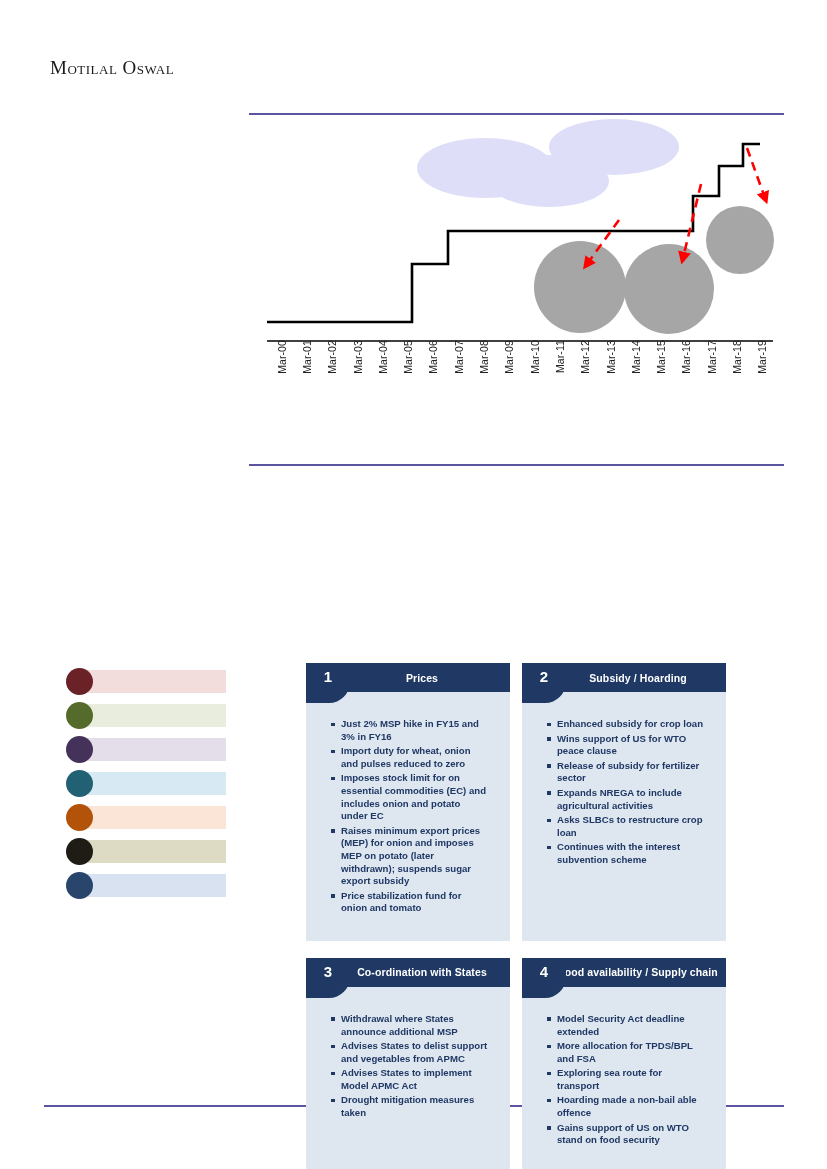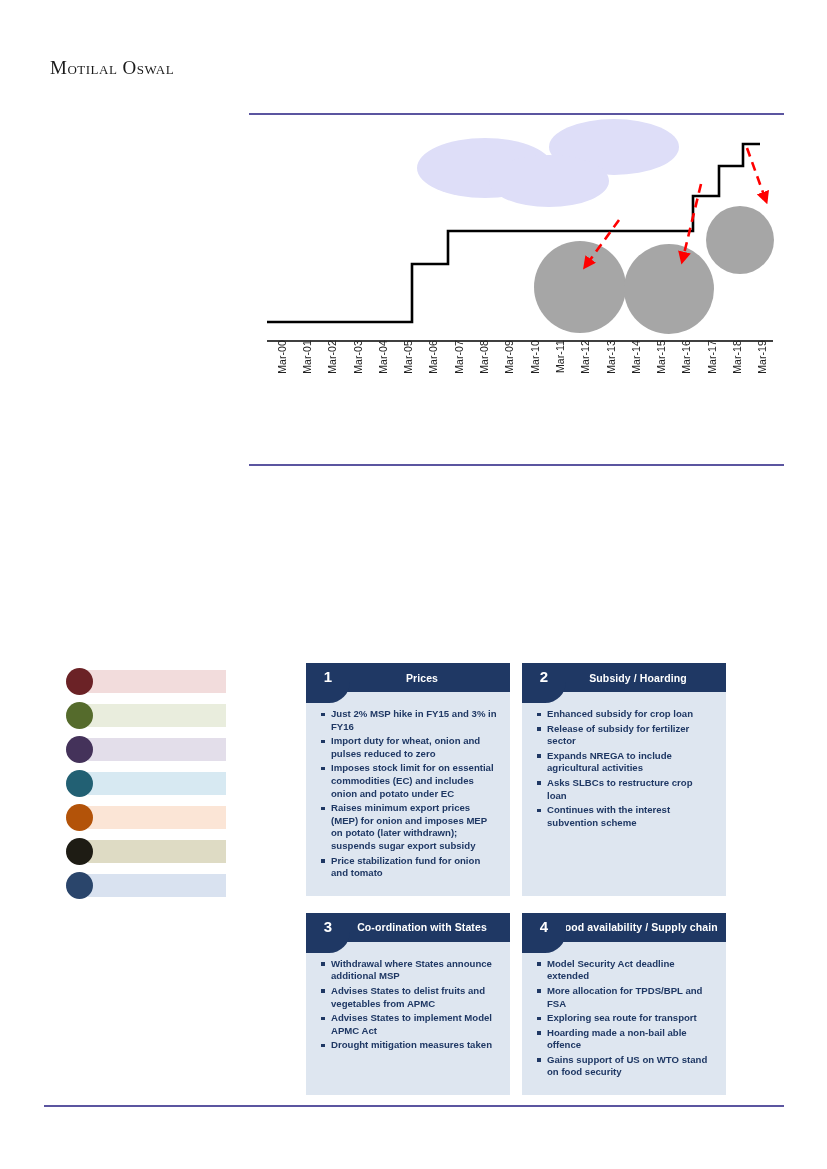--- a/index.html
+++ b/index.html
@@ -147,21 +147,21 @@
     padding-left: 34px;
     padding-right: 6px;
     box-sizing: border-box;
     letter-spacing: 0.1px;
   }
   .box-body {
     padding: 12px 8px 12px 10px;
     min-height: 40px;
   }
   .box-body ul {
-    margin: 4px;
+    margin: 14px;
     padding: 0;
     list-style: none;
   }
   .box-body li {
     position: relative;
     padding-left: 11px;
     margin-bottom: 2px;
     font-size: 9.6px;
     line-height: 12.6px;
     color: #1F3864;
@@ -294,38 +294,39 @@
         </div>
       </div>
       <div class="box box-2">
         <div class="box-header">
           <div class="box-badge">2</div>
           <div class="box-title">Subsidy / Hoarding</div>
         </div>
         <div class="box-body">
           <ul>
             <li>Enhanced subsidy for crop loan</li>
+            <li>Wins support of US for WTO peace clause</li>
             <li>Release of subsidy for fertilizer sector</li>
             <li>Expands NREGA to include agricultural activities</li>
             <li>Asks SLBCs to restructure crop loan</li>
             <li>Continues with the interest subvention scheme</li>
           </ul>
         </div>
       </div>
     </div>
     <div class="box-row">
       <div class="box box-3">
         <div class="box-header">
           <div class="box-badge">3</div>
           <div class="box-title">Co-ordination with States</div>
         </div>
         <div class="box-body">
           <ul>
             <li>Withdrawal where States announce additional MSP</li>
-            <li>Advises States to delist fruits and vegetables from APMC</li>
+            <li>Advises States to delist support and vegetables from APMC</li>
             <li>Advises States to implement Model APMC Act</li>
             <li>Drought mitigation measures taken</li>
           </ul>
         </div>
       </div>
       <div class="box box-4">
         <div class="box-header">
           <div class="box-badge">4</div>
           <div class="box-title">Food availability / Supply chain</div>
         </div>

